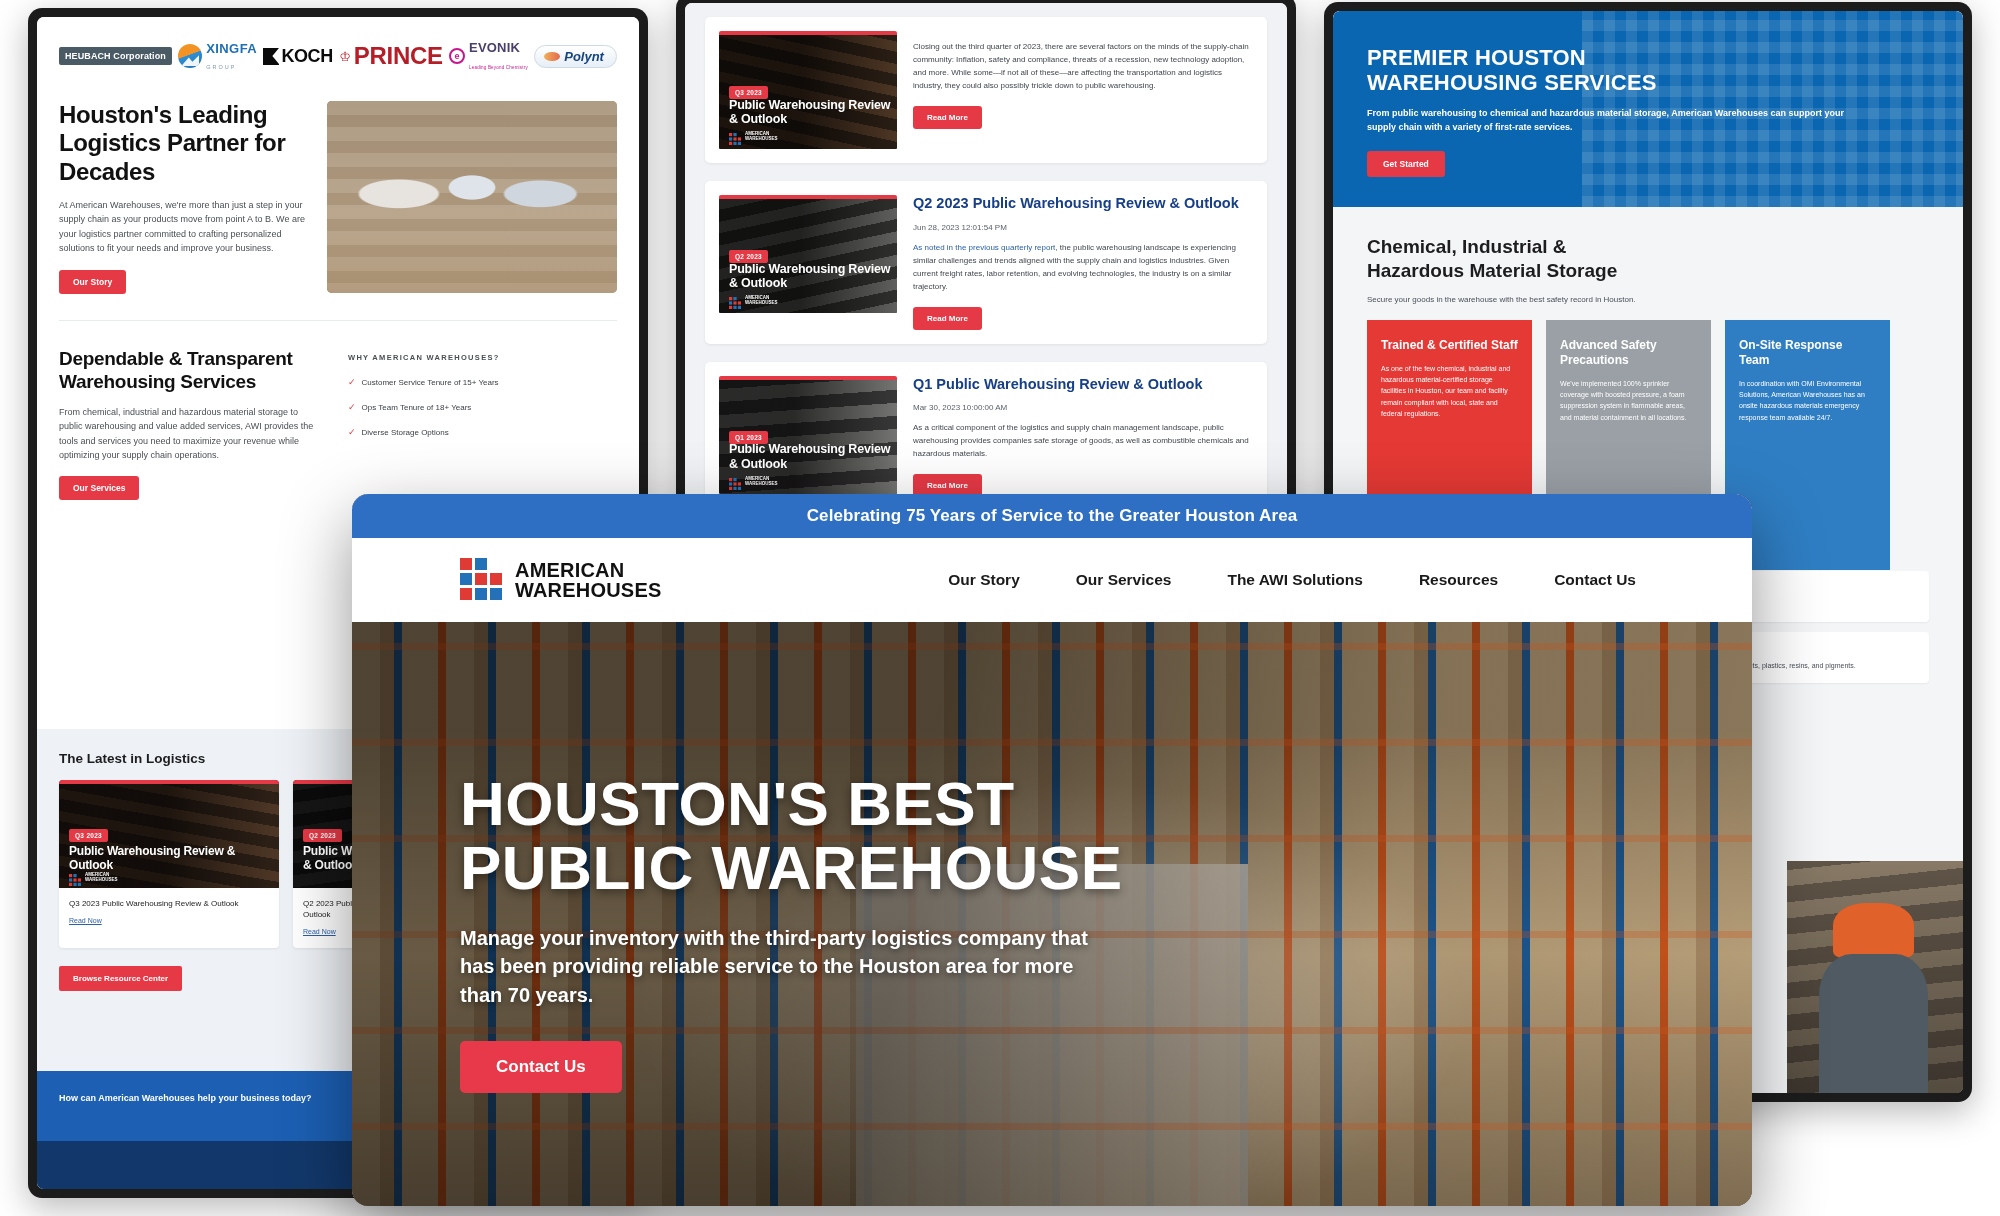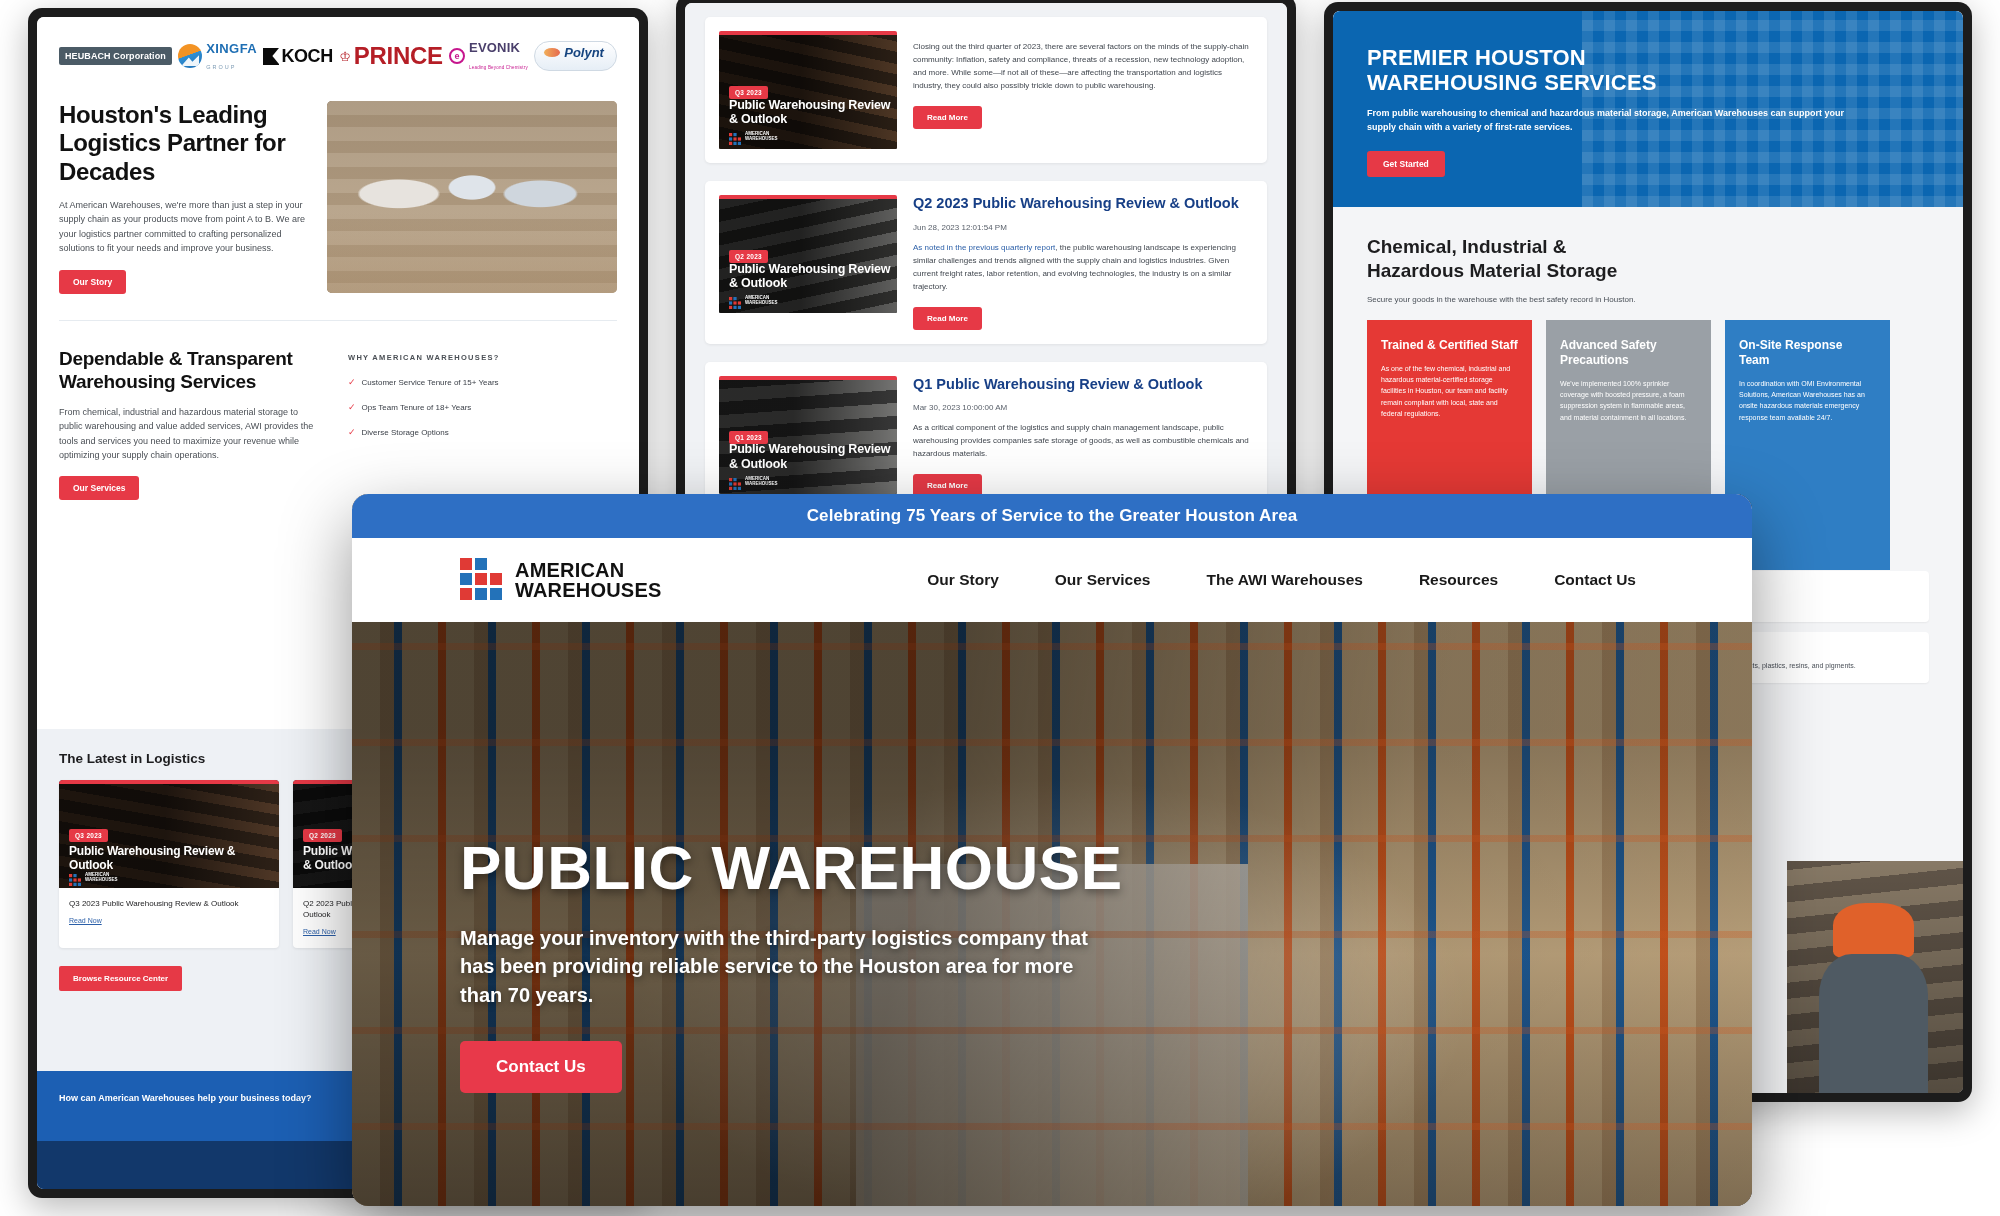--- a/index.html
+++ b/index.html
@@ -71,21 +71,21 @@
   .lg-evonik .ring {
     width:16px;height:16px;border-radius:50%;border:2.4px solid #c6168d;
     display:flex;align-items:center;justify-content:center;
     font-size:9px;font-weight:700;color:#c6168d; line-height:1;
   }
   .lg-evonik .txt{line-height:1.05;}
   .lg-evonik .t1{font-size:13px;font-weight:700;color:#4a3f6b;letter-spacing:.2px;}
   .lg-evonik .t2{font-size:4.5px;color:#c6168d;letter-spacing:.2px;}
   .lg-polynt {
     background:linear-gradient(180deg,#ffffff,#e6eef6);
-    border:1px solid #cfd9e3; border-radius:20px; padding:3px 12px 10px 9px;
+    border:1px solid #cfd9e3; border-radius:20px; padding:3px 12px 3px 9px;
     display:flex;align-items:center;gap:4px;position:relative;
   }
   .lg-polynt .w{font-size:13px;font-weight:700;color:#15447f;font-style:italic;}
   .lg-polynt .sw{width:16px;height:9px;border-radius:50%;
     background:linear-gradient(90deg,#f0a23c,#e2502f);opacity:.85;}
 
   .lp-hero { display:flex; padding: 16px 22px 0 22px; gap: 18px; }
   .lp-hero-left { width: 250px; }
   .lp-h1 { font-size: 24px; line-height: 1.18; font-weight: 800; color:#111; letter-spacing:-.4px;}
   .lp-p { font-size: 9px; line-height: 1.6; color:#4a4f55; margin-top: 12px; }
@@ -648,32 +648,32 @@
             </svg>
           </span>
           <span class="logo-word">
             <span class="l1">AMERICAN</span><br>
             <span class="l2">WAREHOUSES</span>
           </span>
         </div>
         <nav class="fb-menu">
           <a href="#">Our Story</a>
           <a href="#">Our Services</a>
-          <a href="#">The AWI Warehouses</a>
+          <a href="#">The AWI Solutions</a>
           <a href="#">Resources</a>
           <a href="#">Contact Us</a>
         </nav>
       </div>
 
       <div class="fb-hero">
         <div class="ph-hero-aisle"></div>
         <div class="fb-hero-shade"></div>
         <div class="fb-hero-inner">
           <h1>
-            <br>
+            <span>HOUSTON'S BEST</span><br>
             <span>PUBLIC WAREHOUSE</span>
           </h1>
           <p>Manage your inventory with the third-party logistics company that has been providing reliable service to the Houston area for more than 70 years.</p>
           <button class="fb-contact">Contact Us</button>
         </div>
       </div>
 
     </div>
   </div>
 

